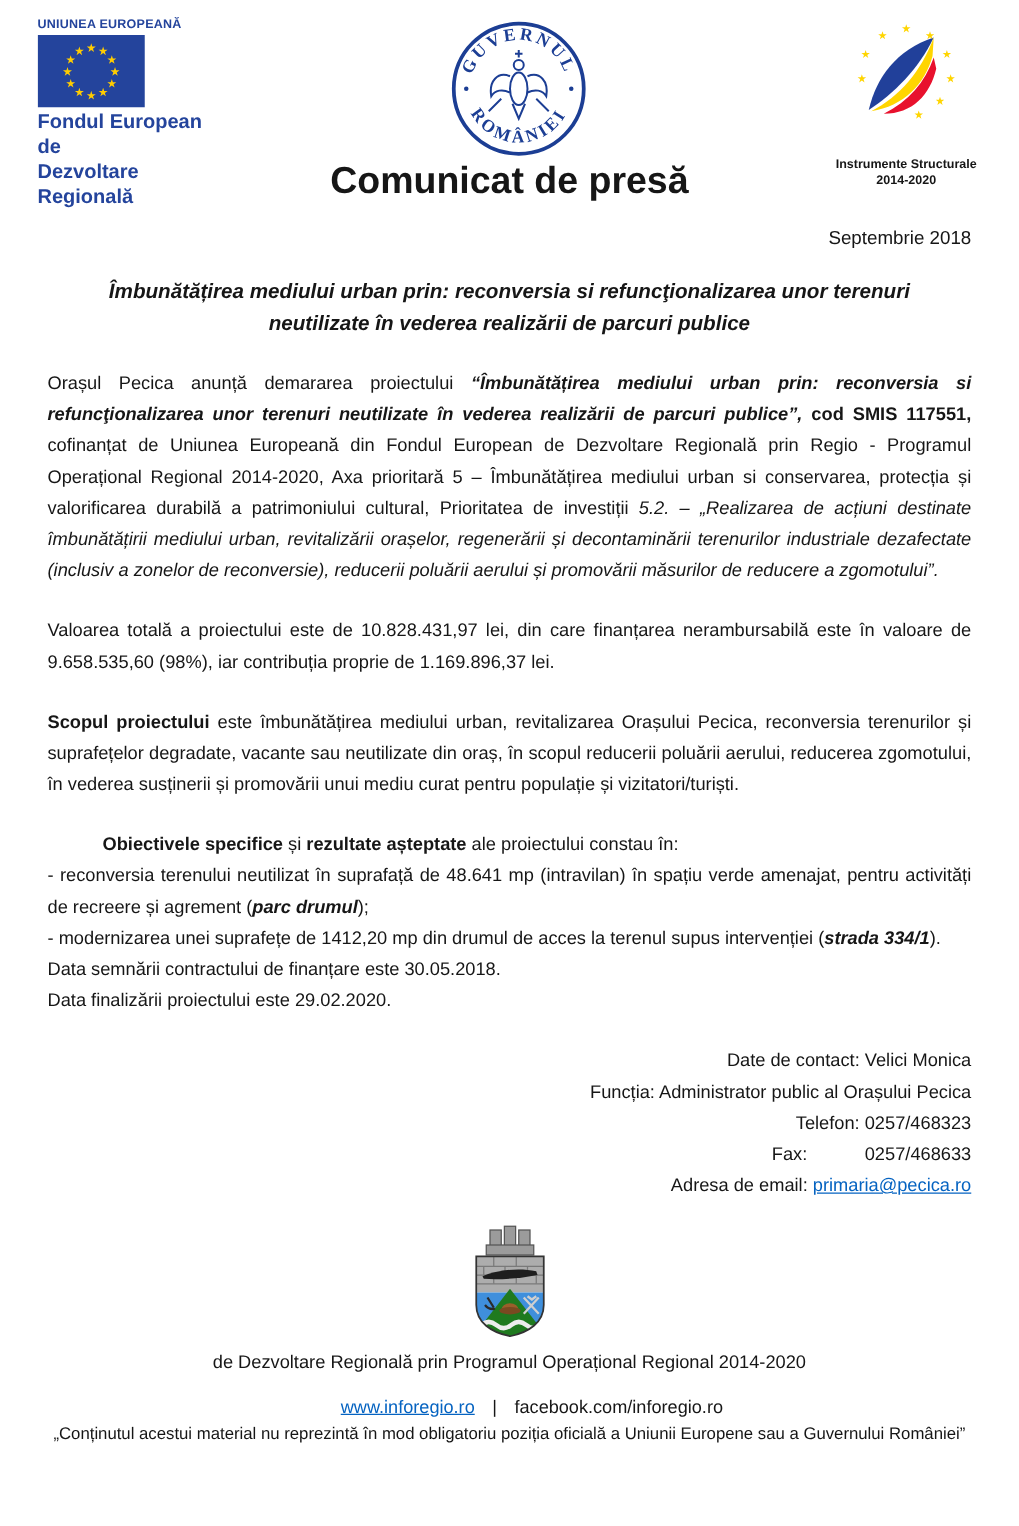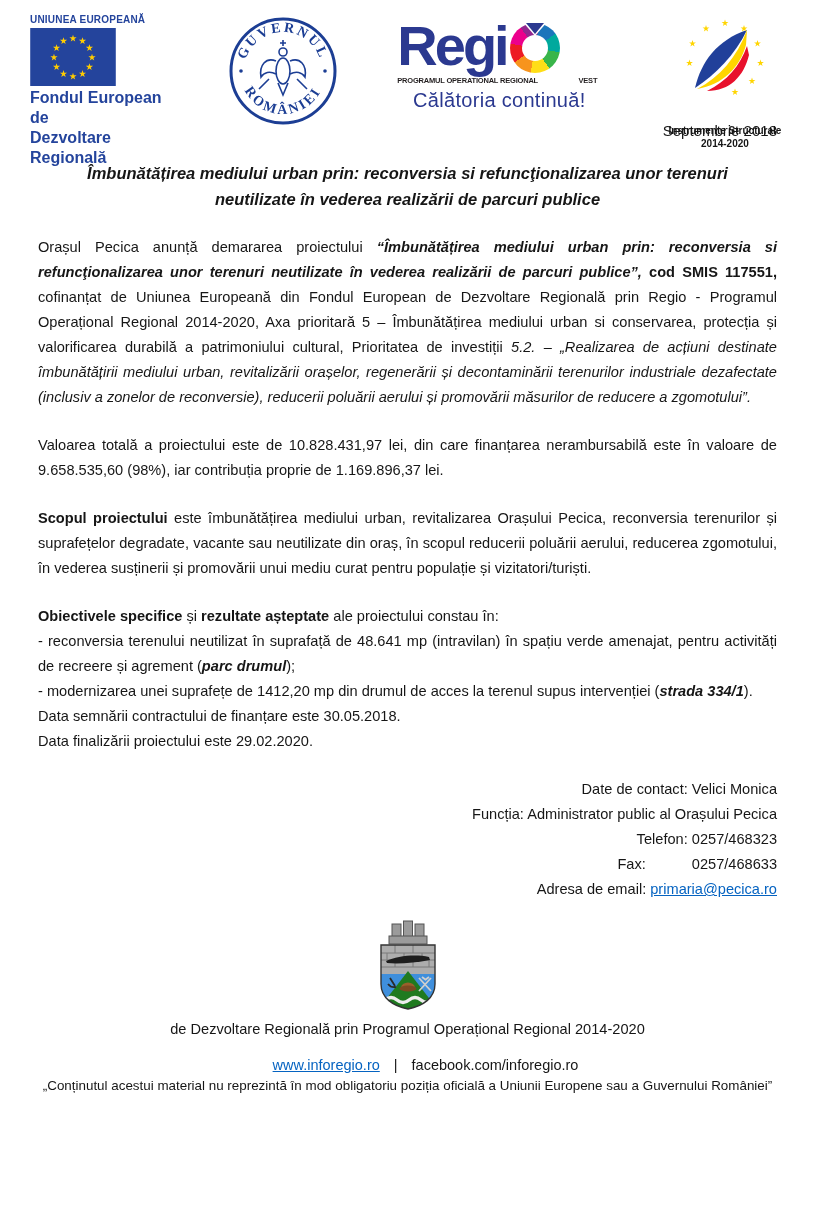--- a/index.html
+++ b/index.html
@@ -117,36 +117,20 @@
           <circle cx="55" cy="36" r="4"></circle>
           <ellipse cx="55" cy="55" rx="7" ry="13"></ellipse>
           <path d="M48,45 C38,41 31,49 33,61 C36,56 42,55 48,58"></path>
           <path d="M62,45 C72,41 79,49 77,61 C74,56 68,55 62,58"></path>
           <path d="M50,67 L55,79 L60,67"></path>
           <path d="M41,63 L31,73 M69,63 L79,73"></path>
         </g>
       </svg>
     </div>
 
-    <div class="regio-block">
-      <div class="regio-top">
-        <span class="regio-word">Regi</span>
-        <span class="regio-o">
-          <span class="regio-ring"></span>
-          <span class="regio-hole"></span>
-          <span class="regio-notch-bg"></span>
-          <span class="regio-notch"></span>
-        </span>
-      </div>
-      <div class="regio-sub">
-        <span>PROGRAMUL OPERATIONAL REGIONAL</span>
-        <span>VEST</span>
-      </div>
-      <div class="regio-tag">Călătoria continuă!</div>
-    </div>
 
     <div class="is-block">
       <svg width="120" height="82" viewBox="0 0 120 82">
         <defs>
           <path id="st2" d="M0,-4 L0.9,-1.24 L3.8,-1.24 L1.45,0.47 L2.35,3.24 L0,1.53 L-2.35,3.24 L-1.45,0.47 L-3.8,-1.24 L-0.9,-1.24 Z" fill="#FFD500"></path>
         </defs>
         <path d="M82,12 C52,22 36,44 30,70 C50,57 70,37 82,12 Z" fill="#21409A"></path>
         <path d="M82,12 C72,39 55,59 32,71 C58,67 75,49 81,27 Z" fill="#FFD500"></path>
         <path d="M82,28 C75,48 62,63 42,73 C65,73 79,58 84,37 Z" fill="#E8112D"></path>
         <use href="#st2" transform="translate(60,5) scale(0.9)"></use>
@@ -160,31 +144,32 @@
         <use href="#st2" transform="translate(24.5,45) scale(0.9)"></use>
       </svg>
       <div class="is-text">
         <div>Instrumente Structurale</div>
         <div>2014-2020</div>
       </div>
     </div>
   </header>
 
   <div class="content">
+    <h1 class="doc-title">Comunicat de presă</h1>
     <div class="doc-date">Septembrie 2018</div>
     <h2 class="subject">Îmbunătățirea mediului urban prin: reconversia si refuncţionalizarea unor terenuri neutilizate în vederea realizării de parcuri publice</h2>
 
     <p class="para"><span>Orașul Pecica anunță demararea proiectului </span><span class="b i">“Îmbunătățirea mediului urban prin: reconversia si refuncţionalizarea unor terenuri neutilizate în vederea realizării de parcuri publice”,</span><span> </span><span class="b">cod SMIS 117551,</span><span> cofinanțat de Uniunea Europeană din Fondul European de Dezvoltare Regională prin Regio - Programul Operațional Regional 2014-2020, Axa prioritară 5 – Îmbunătățirea mediului urban si conservarea, protecția și valorificarea durabilă a patrimoniului cultural, Prioritatea de investiții </span><span class="i">5.2. – „Realizarea de acțiuni destinate îmbunătățirii mediului urban, revitalizării orașelor, regenerării și decontaminării terenurilor industriale dezafectate (inclusiv a zonelor de reconversie), reducerii poluării aerului și promovării măsurilor de reducere a zgomotului”.</span></p>
 
     <p class="para"><span>Valoarea totală a proiectului este de 10.828.431,97 lei, din care finanțarea nerambursabilă este în valoare de 9.658.535,60 (98%), iar contribuția proprie de 1.169.896,37 lei.</span></p>
 
     <p class="para"><span class="b">Scopul proiectului</span><span> este îmbunătățirea mediului urban, revitalizarea Orașului Pecica, reconversia terenurilor și suprafețelor degradate, vacante sau neutilizate din oraș, în scopul reducerii poluării aerului, reducerea zgomotului, în vederea susținerii și promovării unui mediu curat pentru populație și vizitatori/turiști.</span></p>
 
     <div class="para" style="margin-top:23px;">
-      <div class="line" style="text-align:justify;"><span class="b">Obiectivele specifice</span><span> și </span><span class="b">rezultate așteptate</span><span> ale proiectului constau în:</span></div>
+      <div class="line" style="text-align:justify;margin-left:44px;"><span class="b">Obiectivele specifice</span><span> și </span><span class="b">rezultate așteptate</span><span> ale proiectului constau în:</span></div>
       <div class="line" style="text-align:justify;"><span>- reconversia terenului neutilizat în suprafață de 48.641 mp (intravilan) în spațiu verde amenajat, pentru activități de recreere și agrement (</span><span class="b i">parc drumul</span><span>);</span></div>
       <div class="line" style="text-align:justify;"><span>- modernizarea unei suprafețe de 1412,20 mp din drumul de acces la terenul supus intervenției (</span><span class="b i">strada 334/1</span><span>).</span></div>
       <div class="line">Data semnării contractului de finanțare este 30.05.2018.</div>
       <div class="line">Data finalizării proiectului este 29.02.2020.</div>
     </div>
 
     <div class="para nj">
       <div class="line">Date de contact: Velici Monica</div>
       <div class="line">Funcția: Administrator public al Orașului Pecica</div>
       <div class="line">Telefon: 0257/468323</div>

